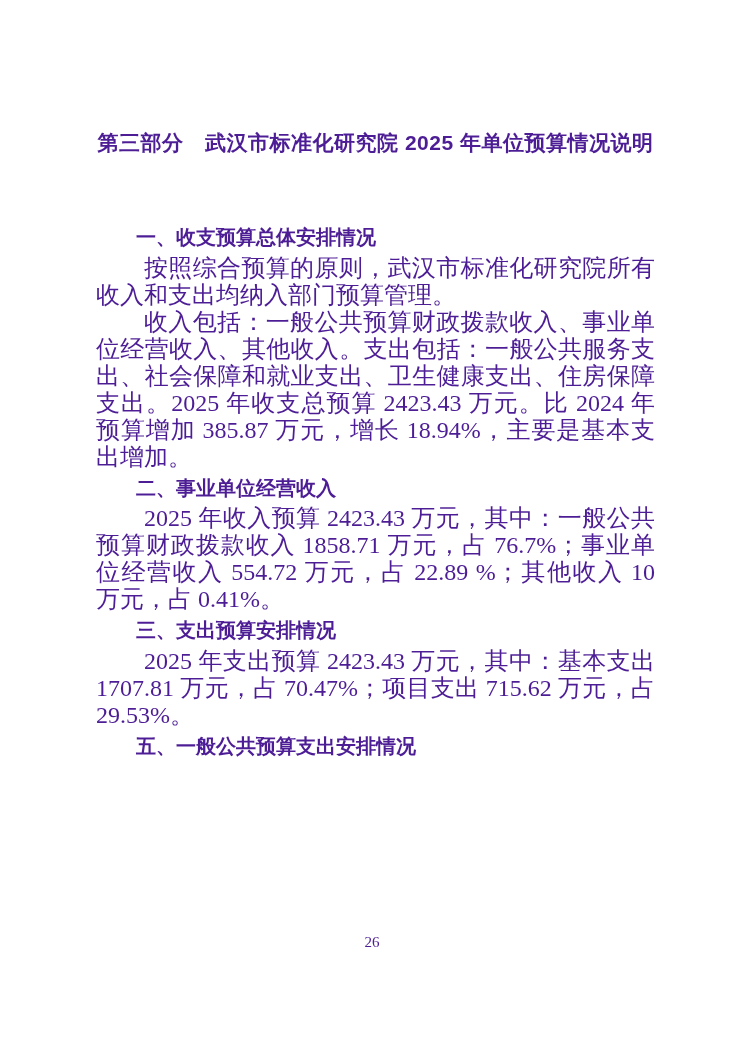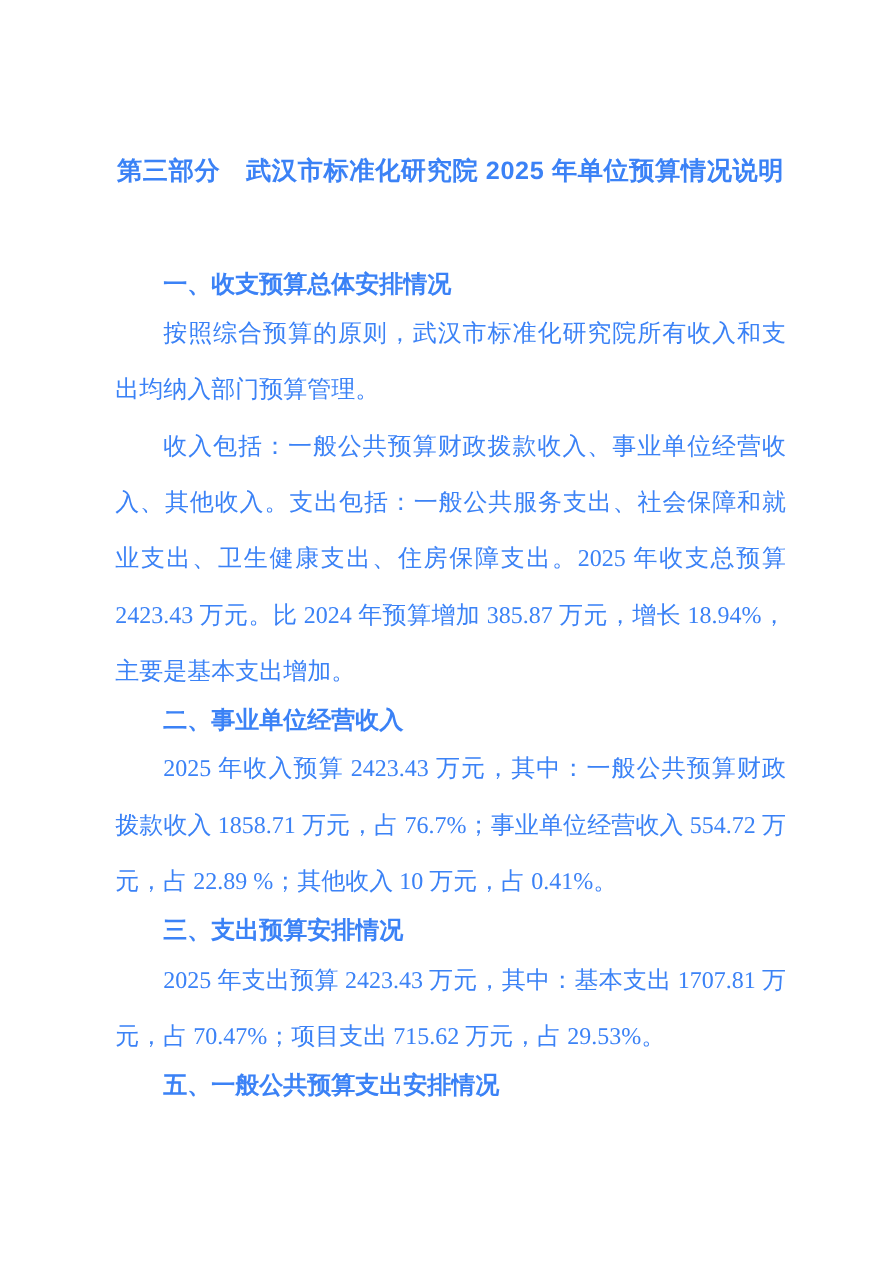--- a/index.html
+++ b/index.html
@@ -8,21 +8,21 @@
     background: #ffffff;
   }
   .page {
     position: relative;
     width: 744px;
     height: 1052px;
     margin: 0 auto;
     background: #ffffff;
     box-sizing: border-box;
     padding: 0 89px 0 96px;
-    color: #3b82f6;
+    color: #4c1d95;
     font-family: "Liberation Serif", "DejaVu Serif", serif;
     overflow: hidden;
   }
   .doc-title {
     margin: 0;
     padding-top: 126px;
     font-family: "Liberation Sans", "DejaVu Sans", sans-serif;
     font-weight: bold;
     font-size: 21px;
     line-height: 34px;
@@ -41,22 +41,22 @@
     font-family: "Liberation Sans", "DejaVu Sans", sans-serif;
     font-weight: bold;
     font-size: 20px;
     line-height: 34.5px;
     text-indent: 2em;
     text-align: left;
   }
   .body-para {
     margin: 0;
     font-family: "Liberation Serif", "DejaVu Serif", serif;
-    font-size: 20px;
-    line-height: 47px;
+    font-size: 24px;
+    line-height: 27px;
     text-indent: 2em;
     text-align: justify;
   }
   .page-number {
     position: absolute;
     left: 0;
     right: 0;
     top: 932px;
     text-align: center;
     font-family: "Liberation Serif", "DejaVu Serif", serif;
@@ -86,13 +86,14 @@
     <h2 class="sec-heading">三、支出预算安排情况</h2>
   <p class="body-para">2025 年支出预算 2423.43 万元，其中：基本支出 1707.81 万元，占 70.47%；项目支出 715.62 万元，占 29.53%。</p>
       </section>
 
 
   <section>
     <h2 class="sec-heading">五、一般公共预算支出安排情况</h2>
   </section>
 </div>
 
+  <div class="page-number">26</div>
 </div>
 
 </body></html>

